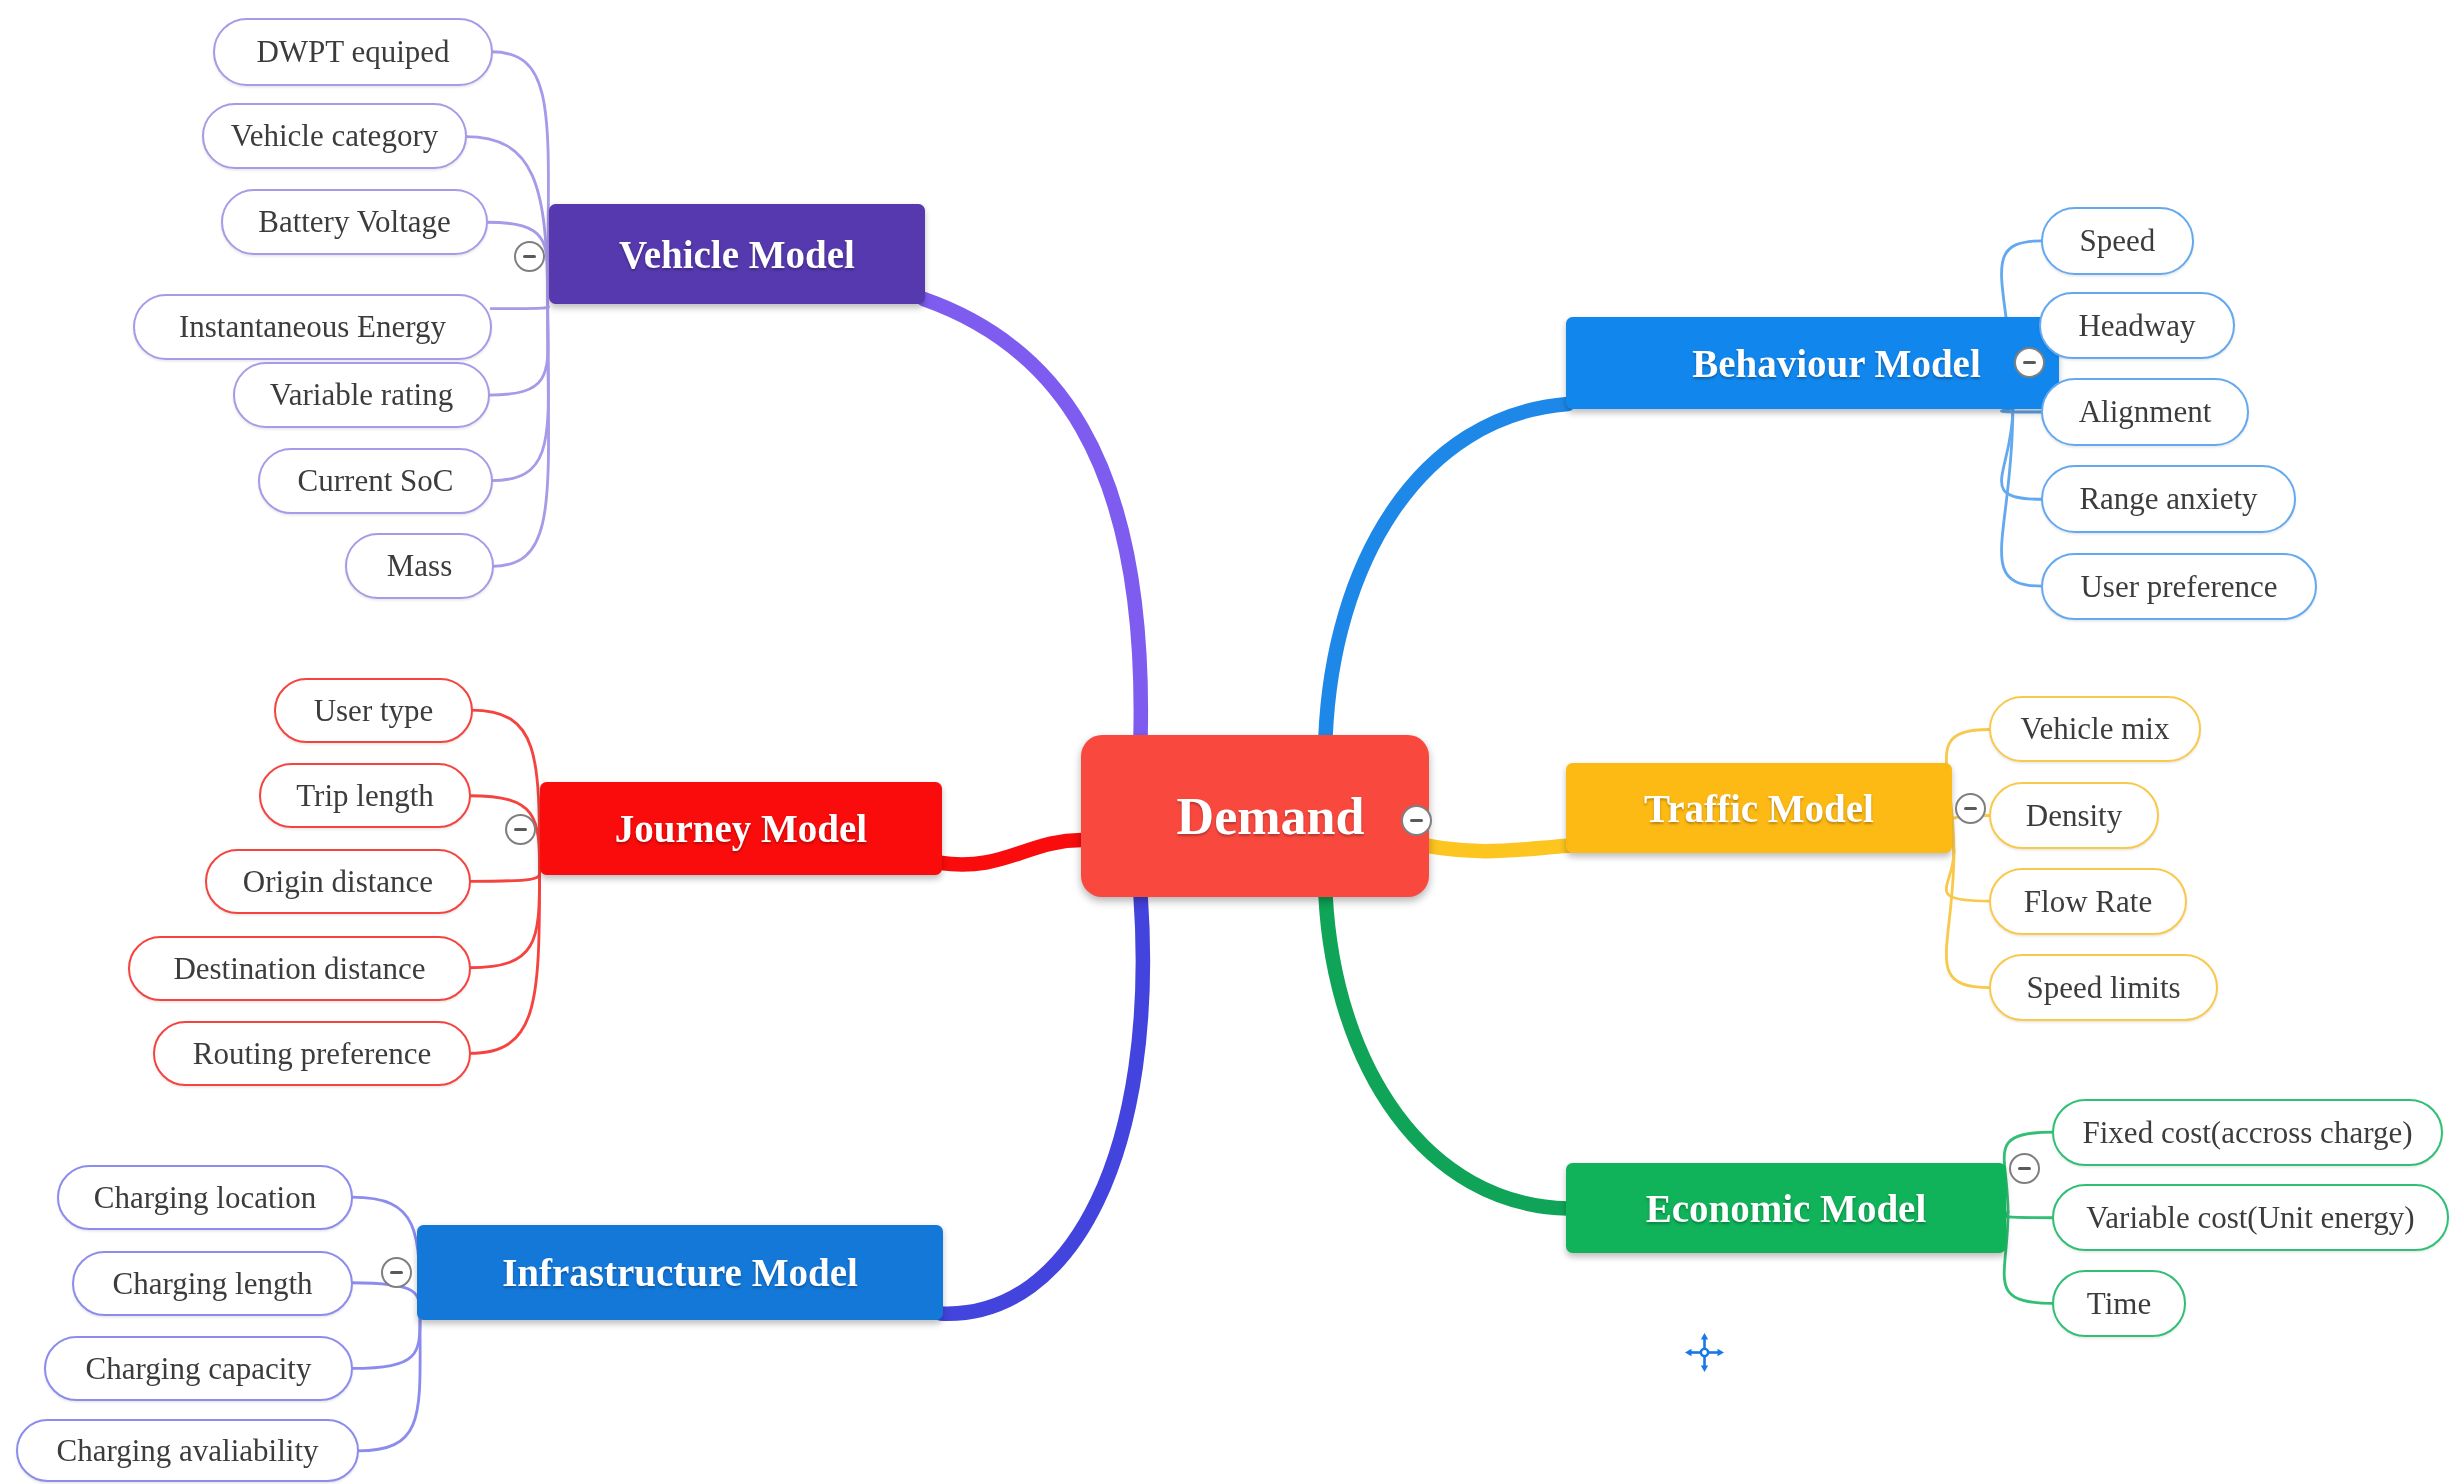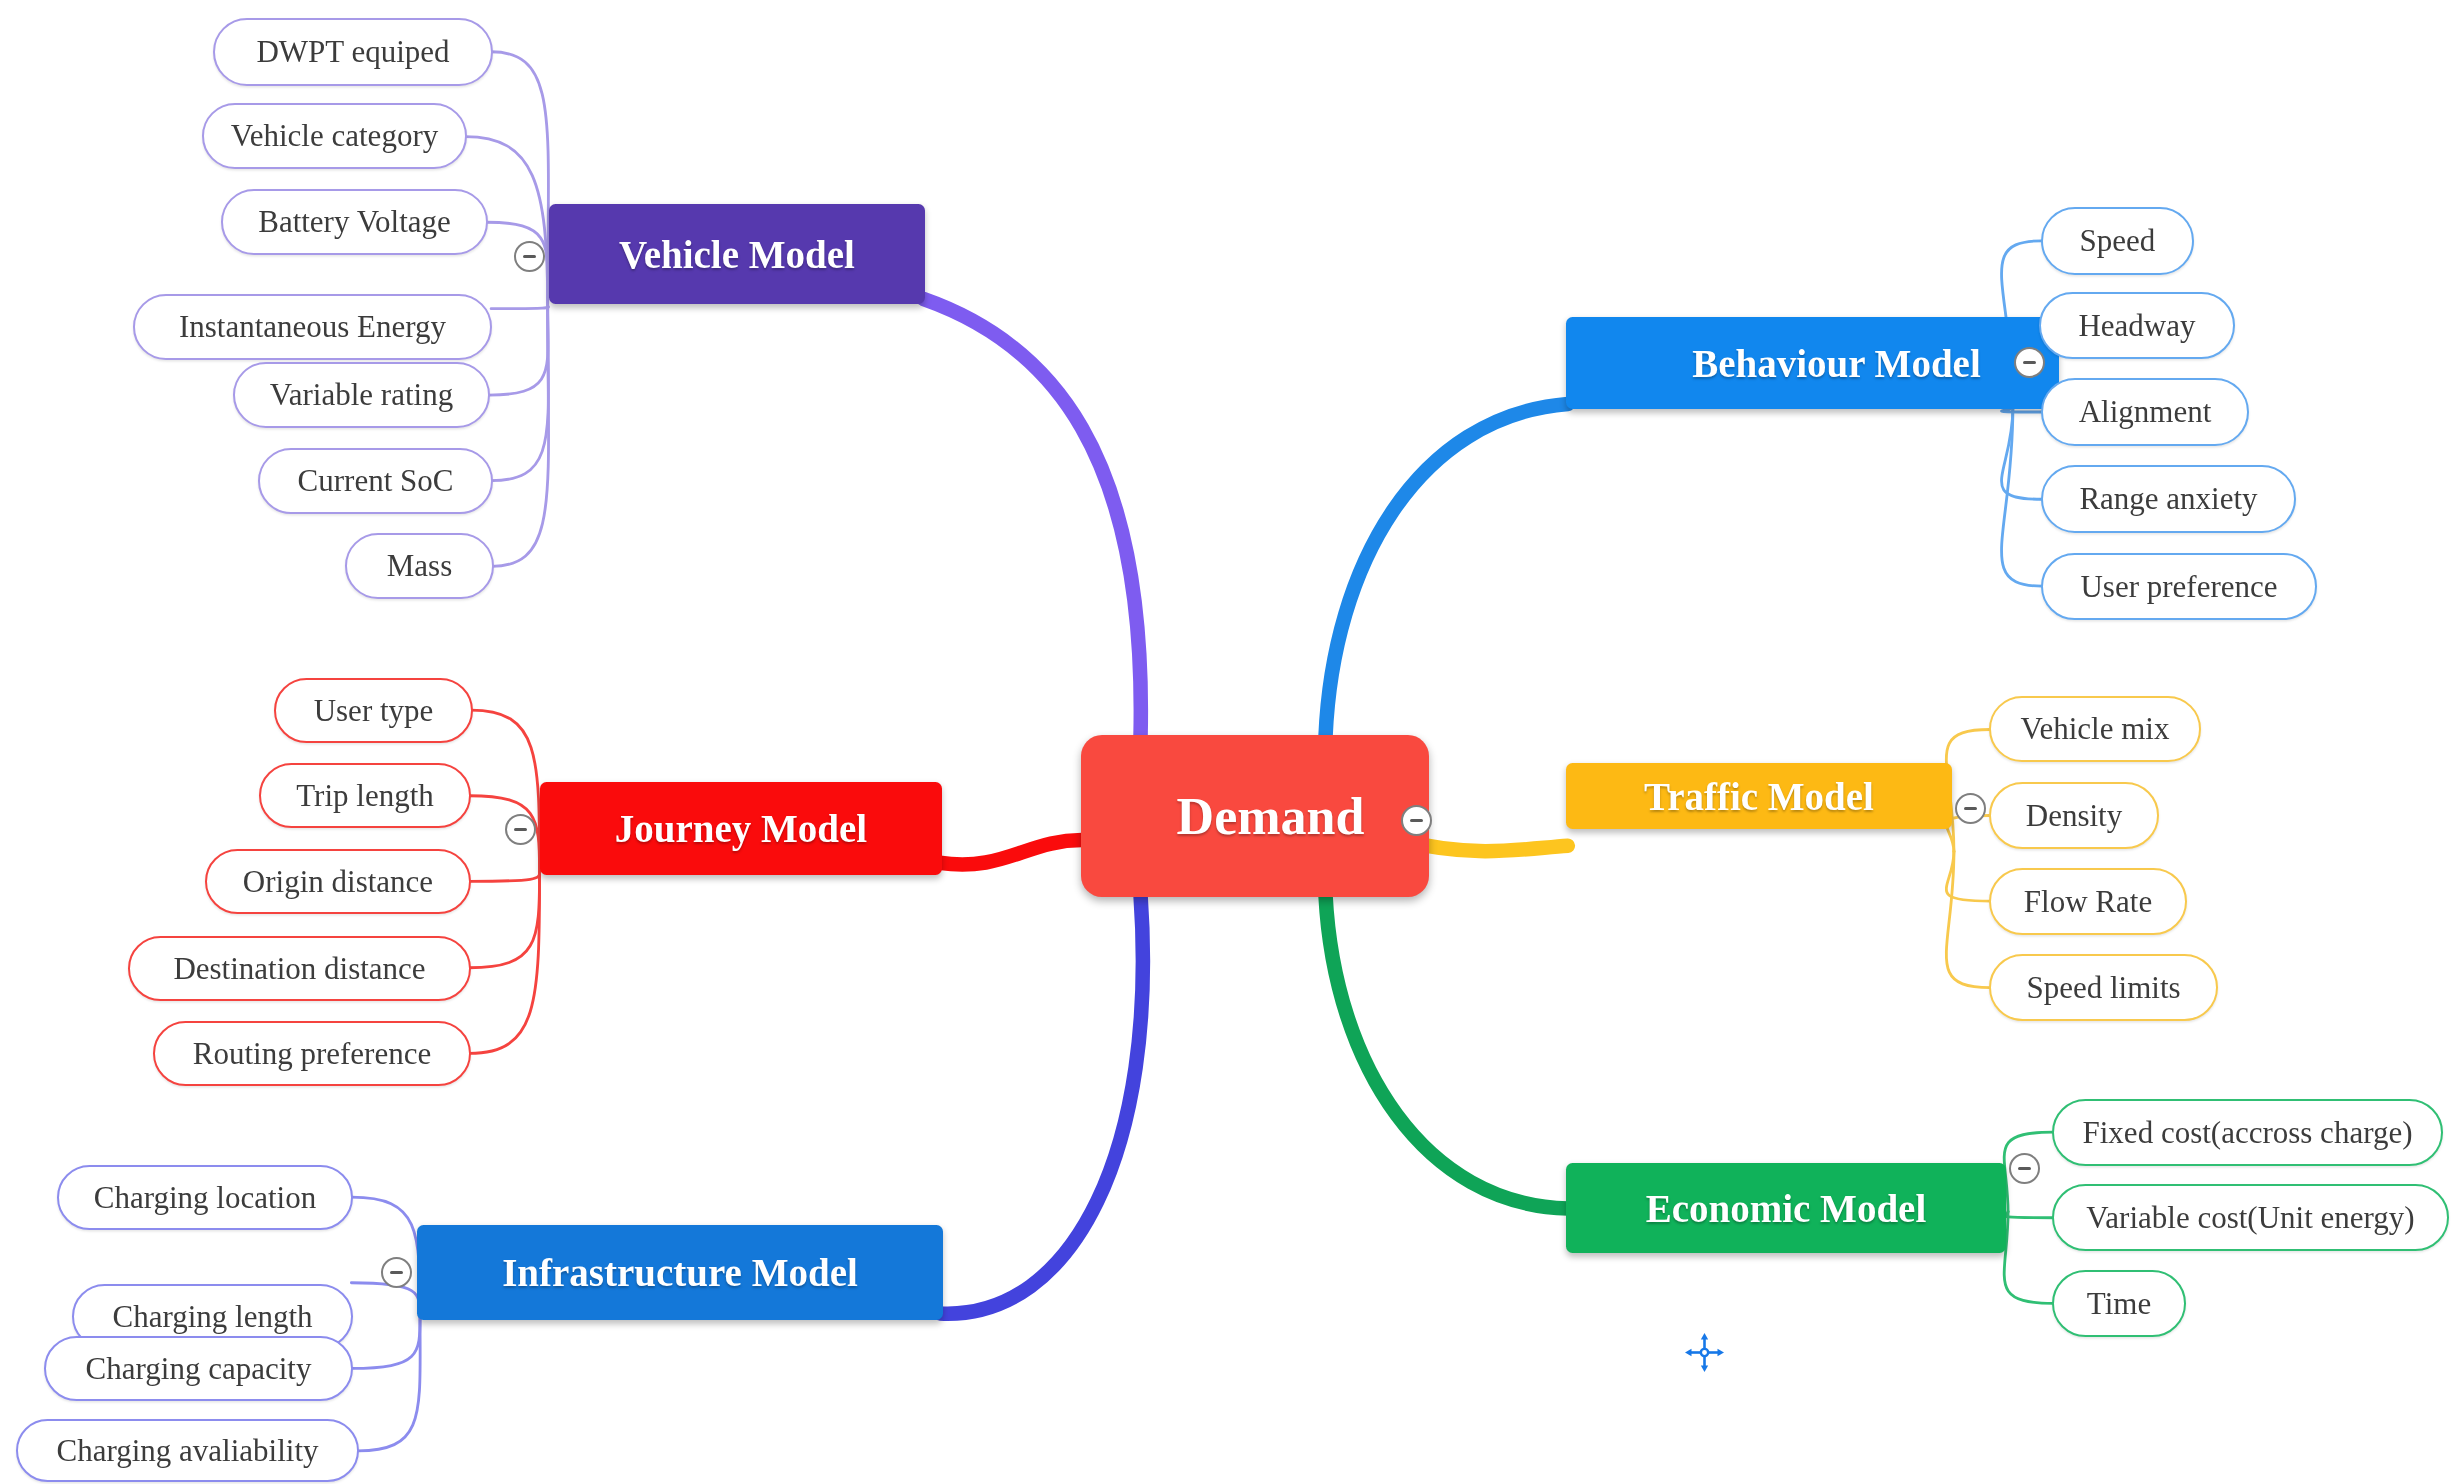--- a/index.html
+++ b/index.html
@@ -147,33 +147,33 @@
       <div class="pill" style="left: 274px; top: 678px; width: 199px; height: 65px; border-color: rgb(245, 67, 63);">User type</div>
       <div class="pill" style="left: 259px; top: 763px; width: 212px; height: 65px; border-color: rgb(245, 67, 63);">Trip length</div>
       <div class="pill" style="left: 205px; top: 849px; width: 266px; height: 65px; border-color: rgb(245, 67, 63);">Origin distance</div>
       <div class="pill" style="left: 128px; top: 936px; width: 343px; height: 65px; border-color: rgb(245, 67, 63);">Destination distance</div>
       <div class="pill" style="left: 153px; top: 1021px; width: 318px; height: 65px; border-color: rgb(245, 67, 63);">Routing preference</div>
       <div class="node-box" style="left: 417px; top: 1225px; width: 526px; height: 95px; background: rgb(20, 120, 217);">Infrastructure Model</div>
       <div class="minus" style="left: 381px; top: 1257px;">
         <span class="dash"></span>
       </div>
       <div class="pill" style="left: 57px; top: 1165px; width: 296px; height: 65px; border-color: rgb(140, 140, 238);">Charging location</div>
-      <div class="pill" style="left: 72px; top: 1251px; width: 281px; height: 65px; border-color: rgb(140, 140, 238); margin-top: 33px;">Charging length</div>
+      <div class="pill" style="left: 72px; top: 1251px; width: 281px; height: 65px; border-color: rgb(140, 140, 238);">Charging length</div>
       <div class="pill" style="left: 44px; top: 1336px; width: 309px; height: 65px; border-color: rgb(140, 140, 238);">Charging capacity</div>
       <div class="pill" style="left: 16px; top: 1419px; width: 343px; height: 63px; border-color: rgb(140, 140, 238);">Charging avaliability</div>
       <div class="node-box" style="left: 1566px; top: 317px; width: 445px; height: 92px; background: rgb(17, 135, 238); padding-left: 48px;">Behaviour Model</div>
       <div class="minus" style="left: 2014px; top: 347px;">
         <span class="dash"></span>
       </div>
       <div class="pill" style="left: 2041px; top: 207px; width: 153px; height: 68px; border-color: rgb(100, 169, 240);">Speed</div>
       <div class="pill" style="left: 2039px; top: 292px; width: 196px; height: 67px; border-color: rgb(100, 169, 240);">Headway</div>
       <div class="pill" style="left: 2041px; top: 378px; width: 208px; height: 68px; border-color: rgb(100, 169, 240);">Alignment</div>
       <div class="pill" style="left: 2041px; top: 465px; width: 255px; height: 68px; border-color: rgb(100, 169, 240);">Range anxiety</div>
       <div class="pill" style="left: 2041px; top: 553px; width: 276px; height: 67px; border-color: rgb(100, 169, 240);">User preference</div>
-      <div class="node-box" style="left: 1566px; top: 763px; width: 386px; height: 66px; background: rgb(253, 185, 20);">Traffic Model</div>
+      <div class="node-box" style="left: 1566px; top: 763px; width: 386px; height: 90px; background: rgb(253, 185, 20);">Traffic Model</div>
       <div class="minus" style="left: 1955px; top: 793px;">
         <span class="dash"></span>
       </div>
       <div class="pill" style="left: 1989px; top: 696px; width: 212px; height: 66px; border-color: rgb(248, 201, 77);">Vehicle mix</div>
       <div class="pill" style="left: 1989px; top: 782px; width: 170px; height: 67px; border-color: rgb(248, 201, 77);">Density</div>
       <div class="pill" style="left: 1989px; top: 868px; width: 198px; height: 67px; border-color: rgb(248, 201, 77);">Flow Rate</div>
       <div class="pill" style="left: 1989px; top: 954px; width: 229px; height: 67px; border-color: rgb(248, 201, 77);">Speed limits</div>
       <div class="node-box" style="left: 1566px; top: 1123px; width: 440px; height: 90px; background: rgb(16, 178, 90); margin-top: 40px;">Economic Model</div>
       <div class="minus" style="left: 2009px; top: 1153px;">
         <span class="dash"></span>

